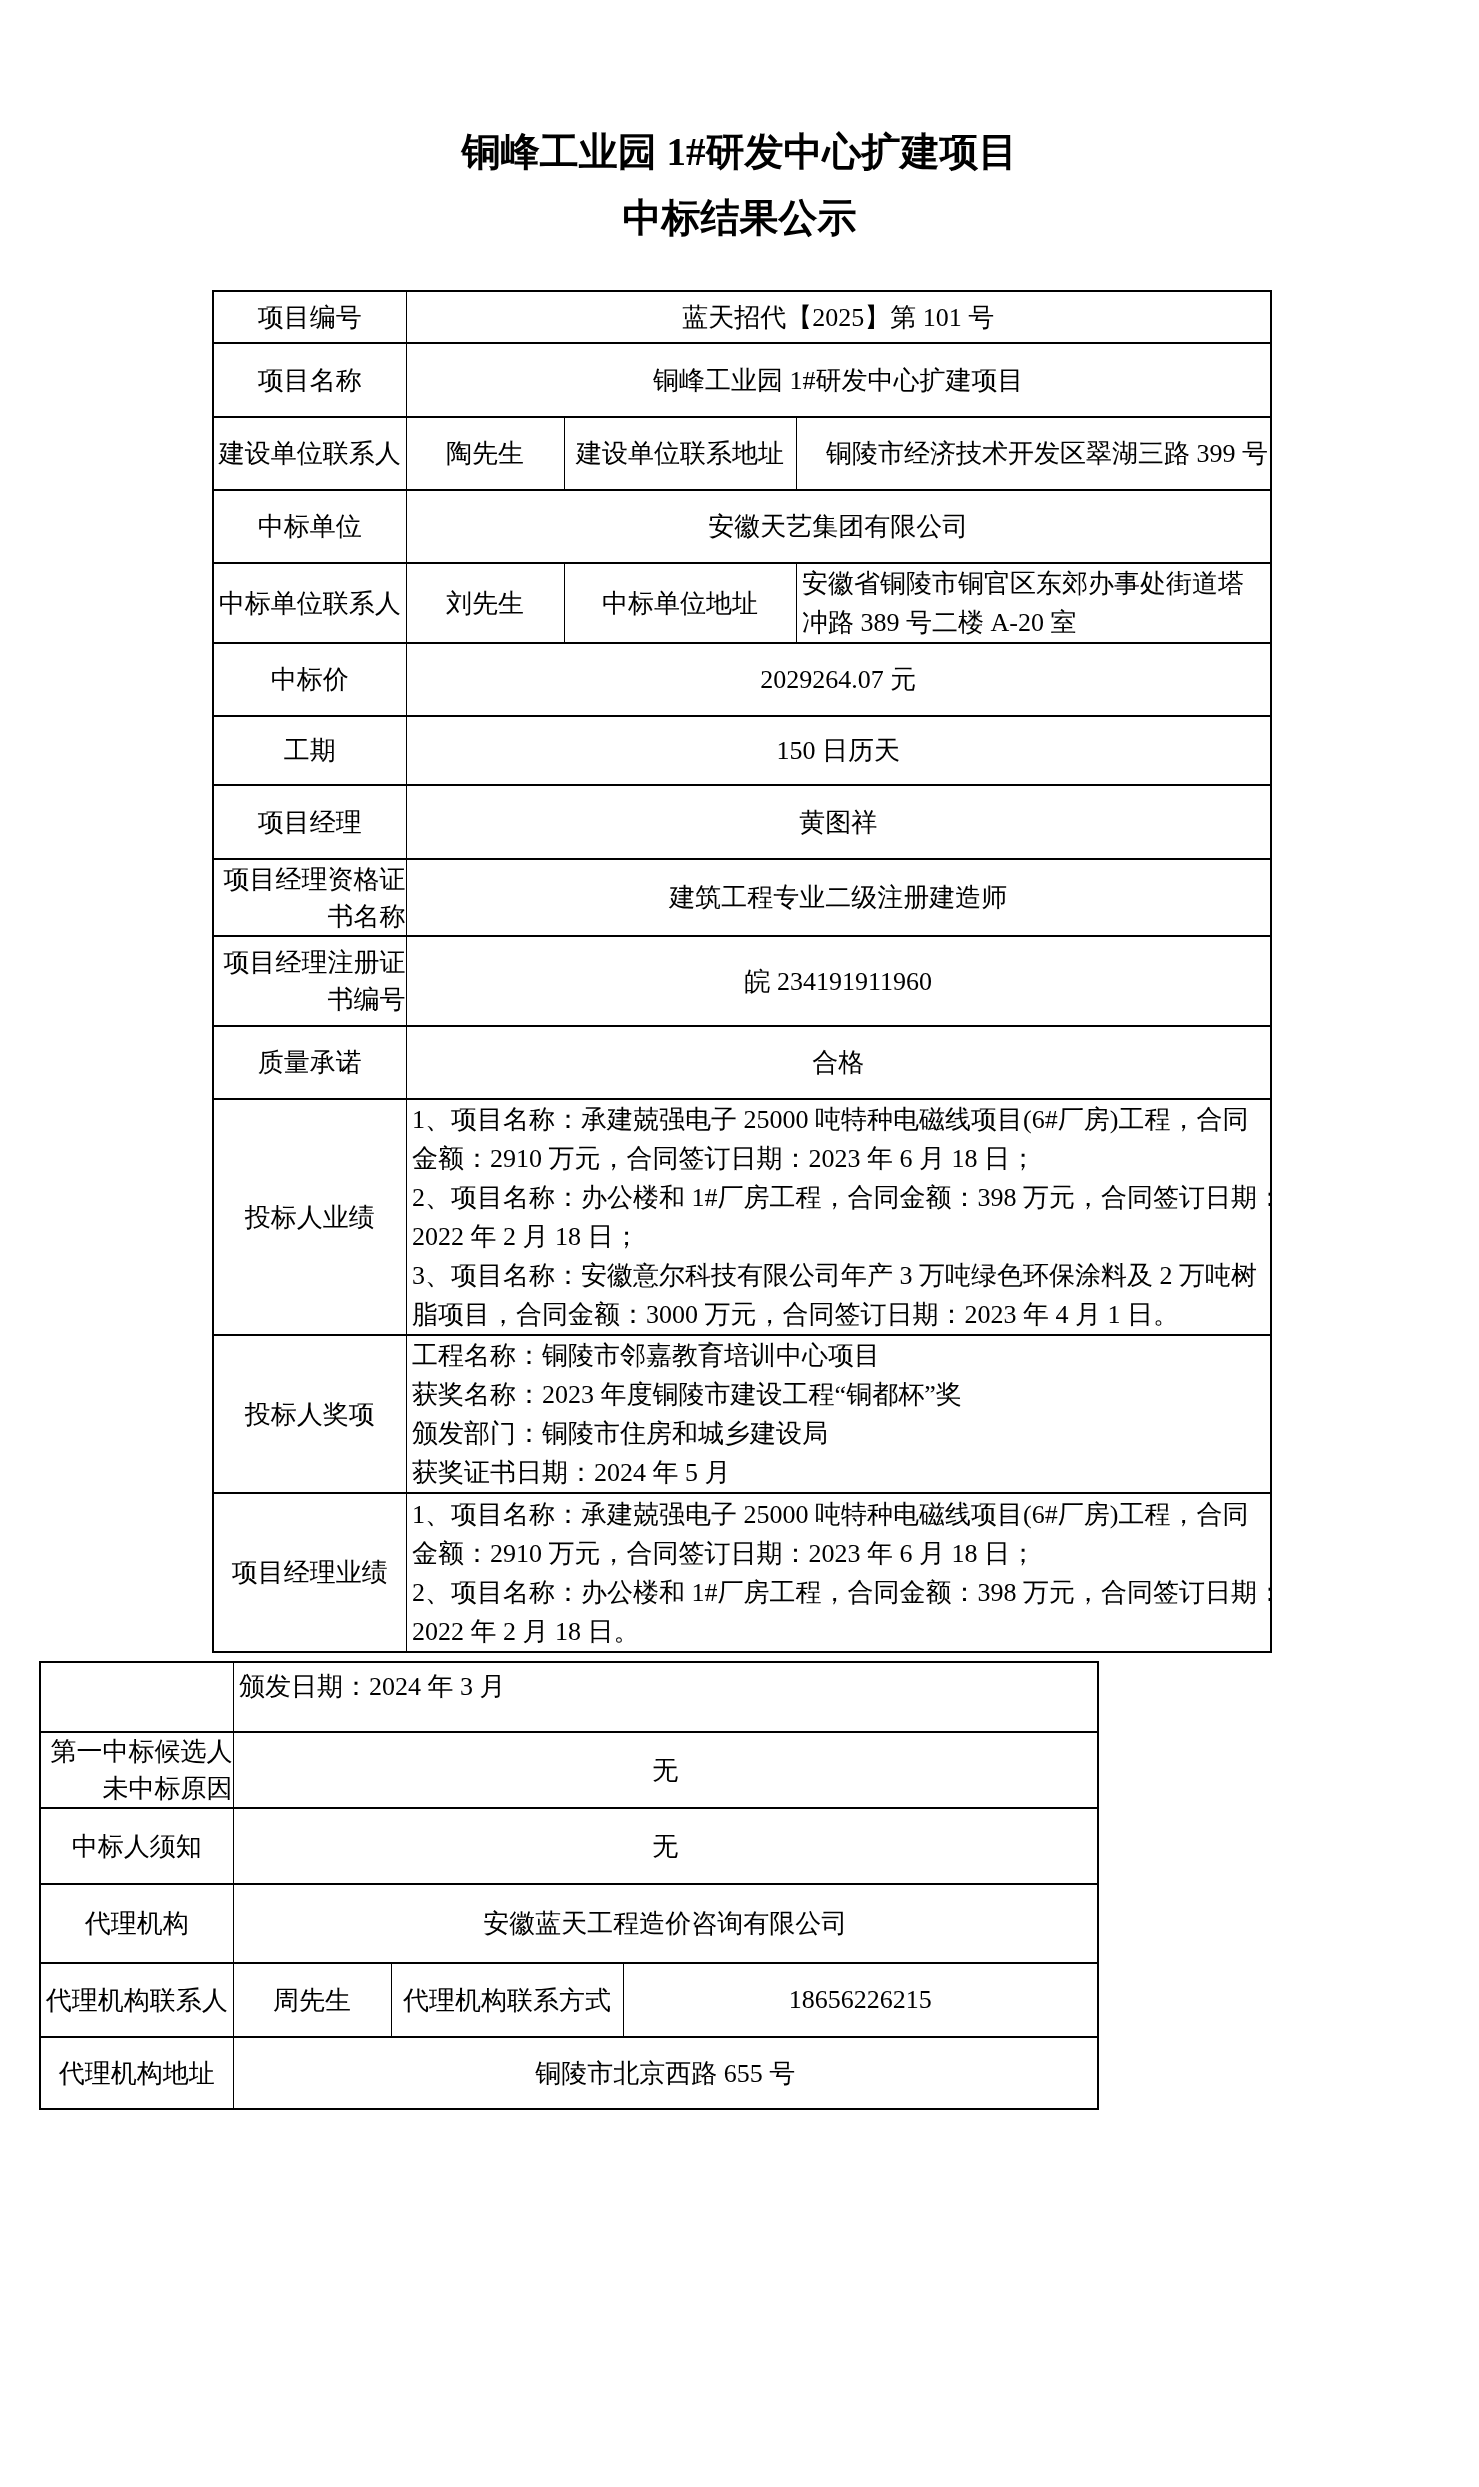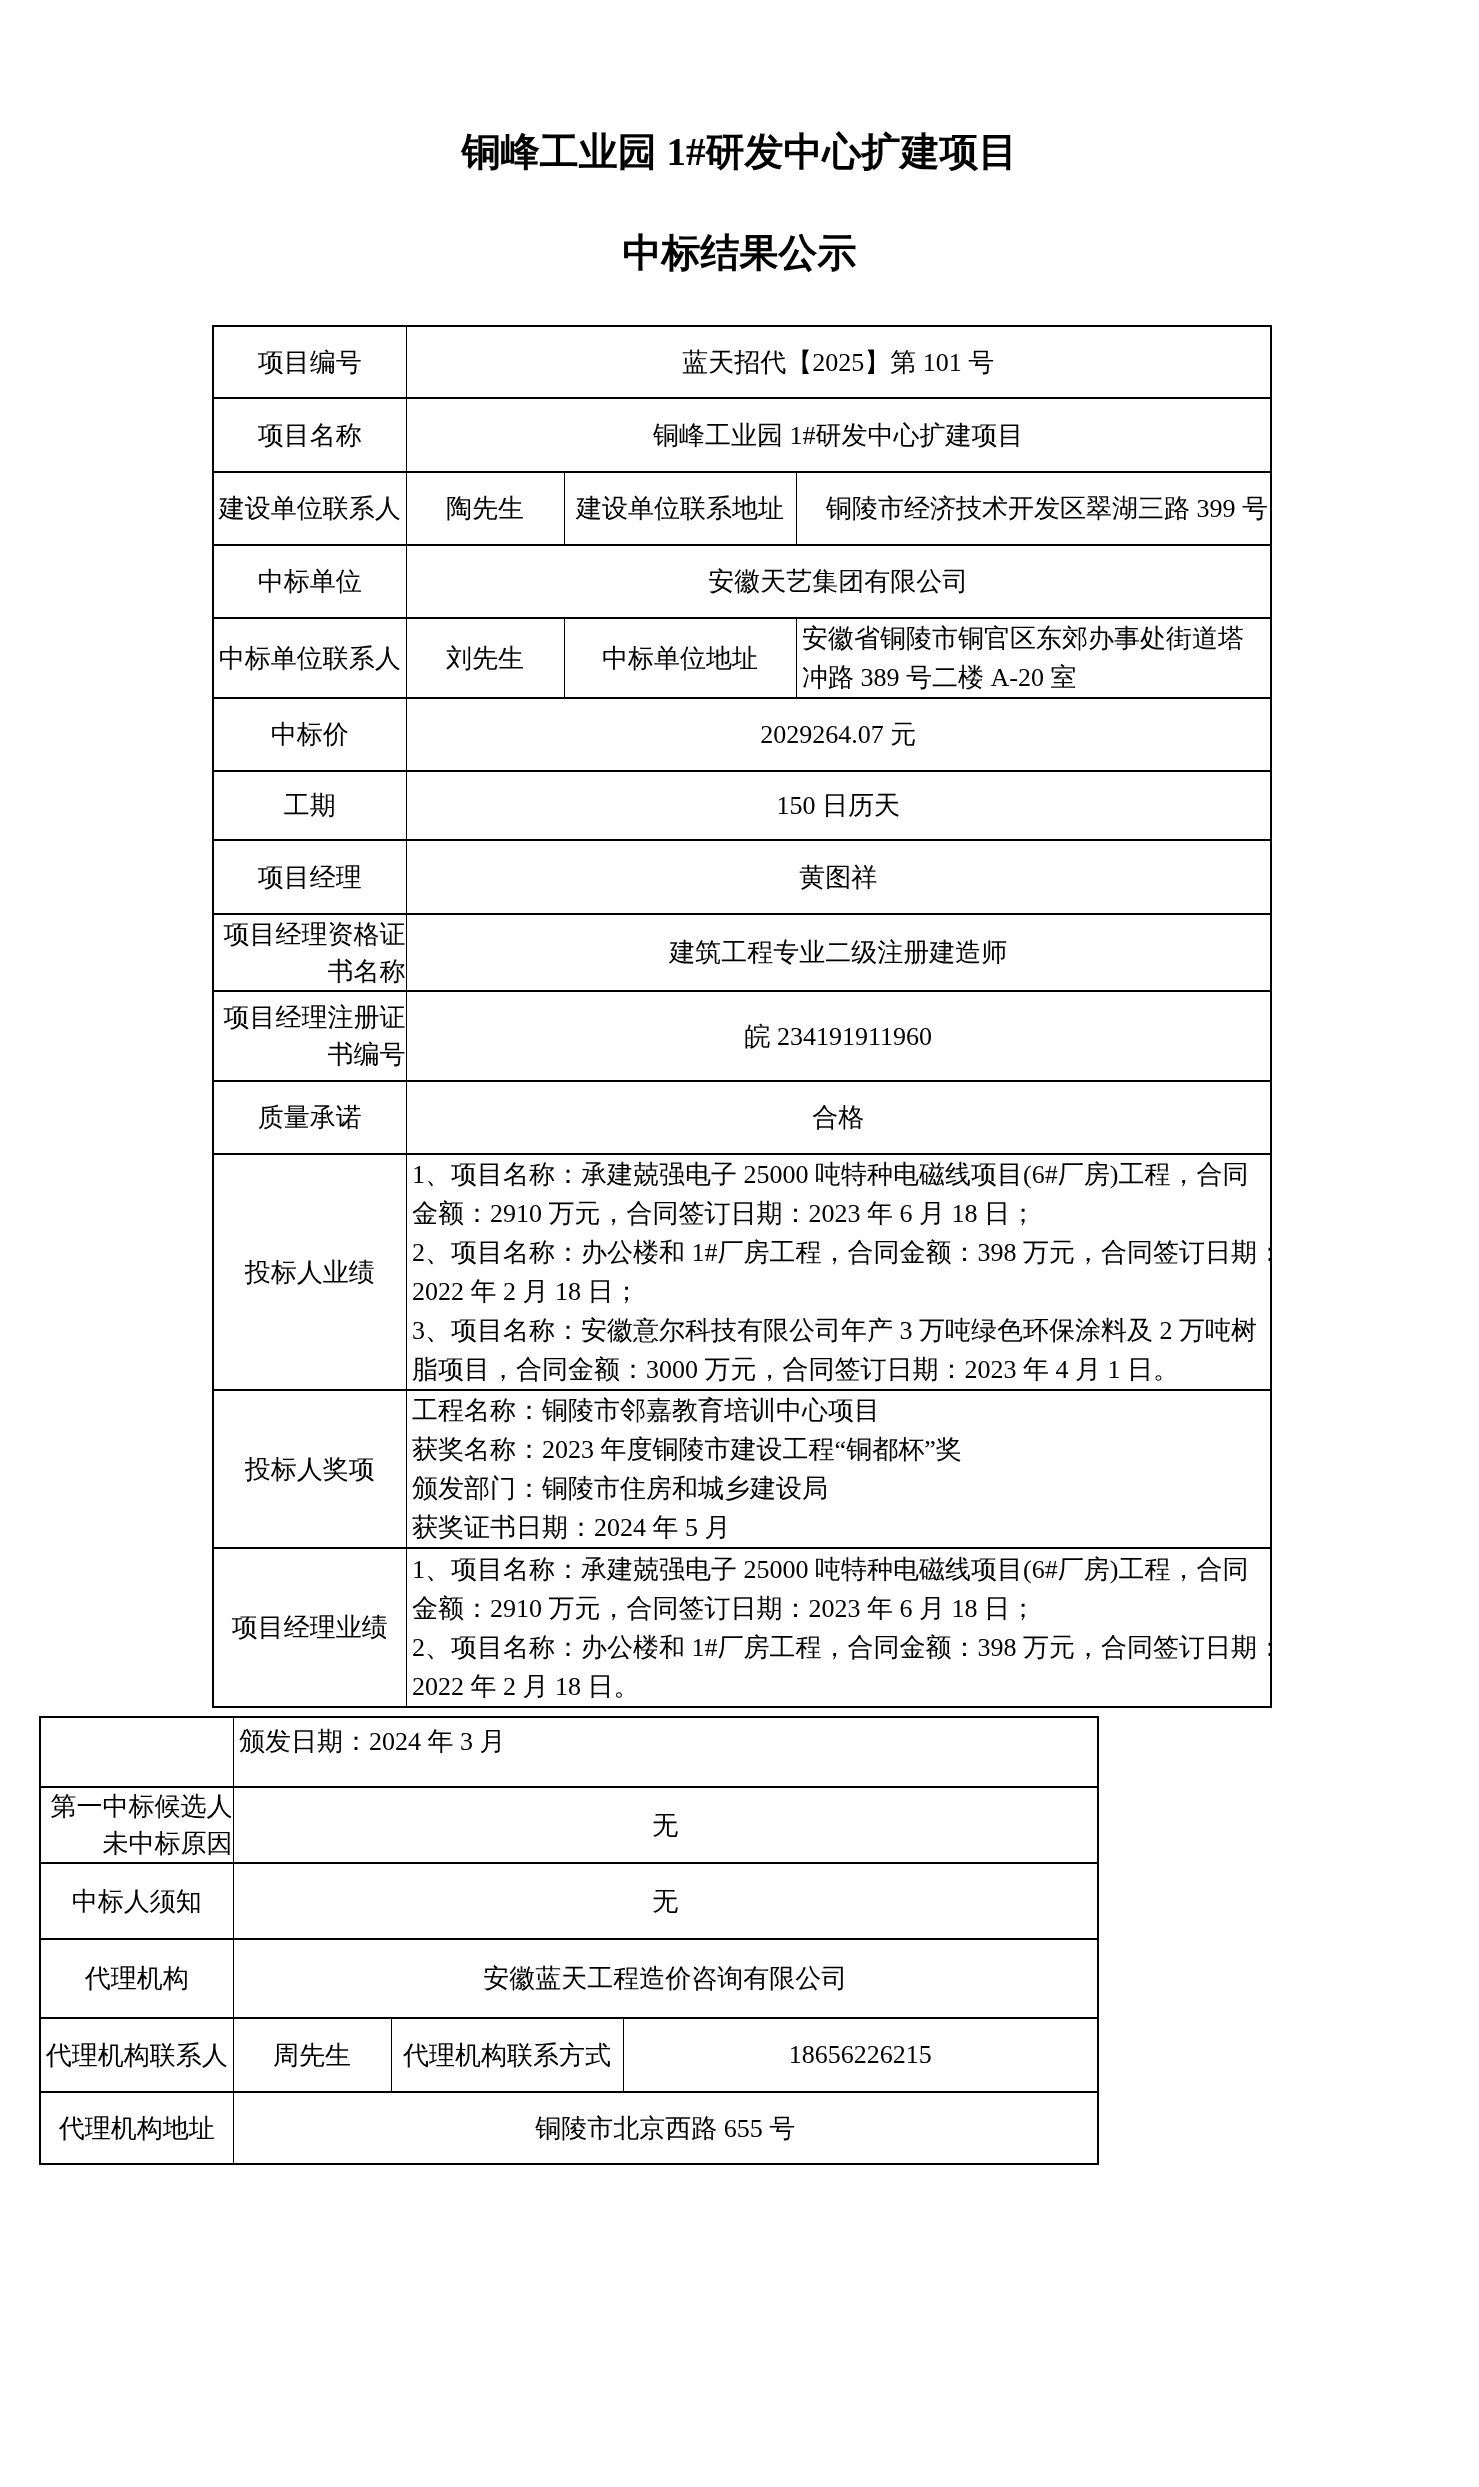--- a/index.html
+++ b/index.html
@@ -11,21 +11,21 @@
     font-family: "Liberation Serif", "DejaVu Serif", serif;
     overflow: hidden;
   }
   .titles { padding-top: 131px; }
   .title {
     text-align: center;
     font-weight: bold;
     font-size: 39px;
     line-height: 41px;
   }
-  .title2 { margin-top: 60px; }
+  .title2 { margin-top: 25px; }
 
   table.doc-table {
     border-collapse: collapse;
     table-layout: fixed;
     width: 1059px;
     margin-left: 212px;
     border: 2.8px solid #000;
     font-size: 26px;
   }
   #table1 { margin-top: 52px; }
@@ -55,21 +55,21 @@
 </div>
 
 <table class="doc-table" id="table1">
   <colgroup>
       <col style="width:193px">
       <col style="width:158px">
       <col style="width:232px">
       <col style="width:475px">
     </colgroup>
   <tbody>
-      <tr style="height:72px">
+      <tr style="height:52px">
     <td class="lbl">项目编号</td>
     <td class="val" colspan="3">蓝天招代【2025】第 101 号</td>
   </tr>
   <tr style="height:74px">
     <td class="lbl">项目名称</td>
     <td class="val" colspan="3">铜峰工业园 1#研发中心扩建项目</td>
   </tr>
   <tr style="height:73px">
     <td class="lbl">建设单位联系人</td>
     <td class="val">陶先生</td>

